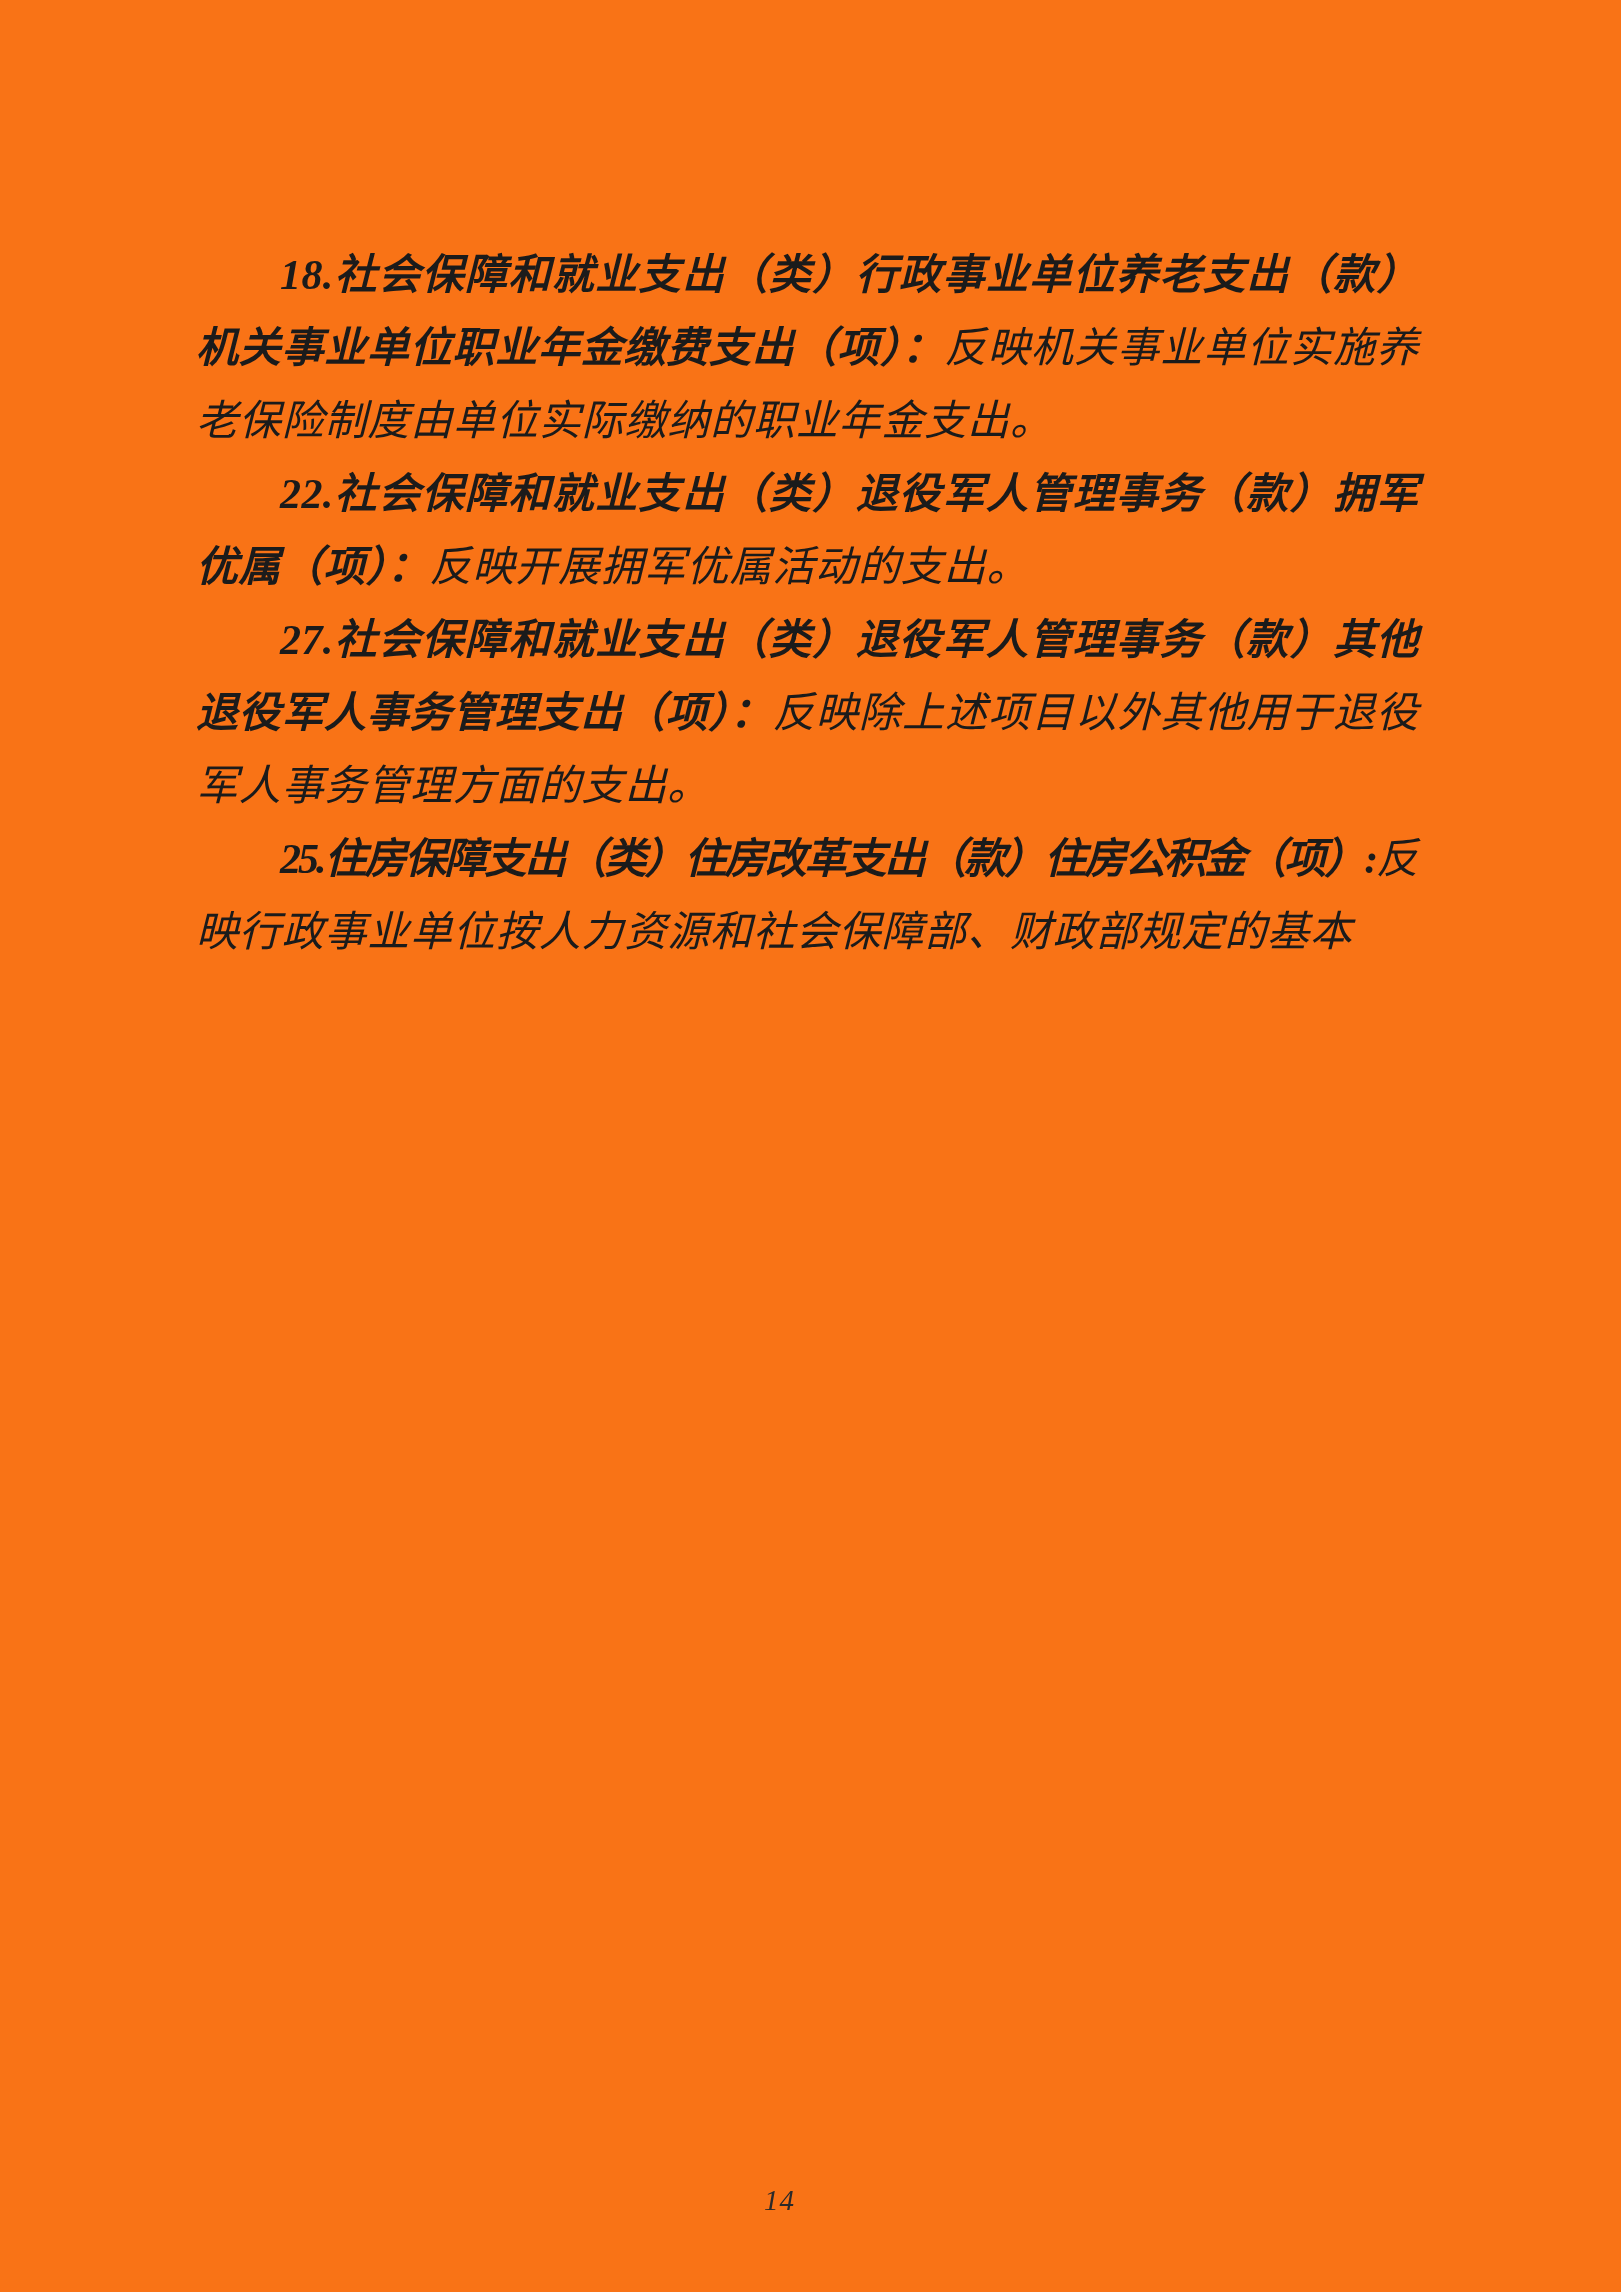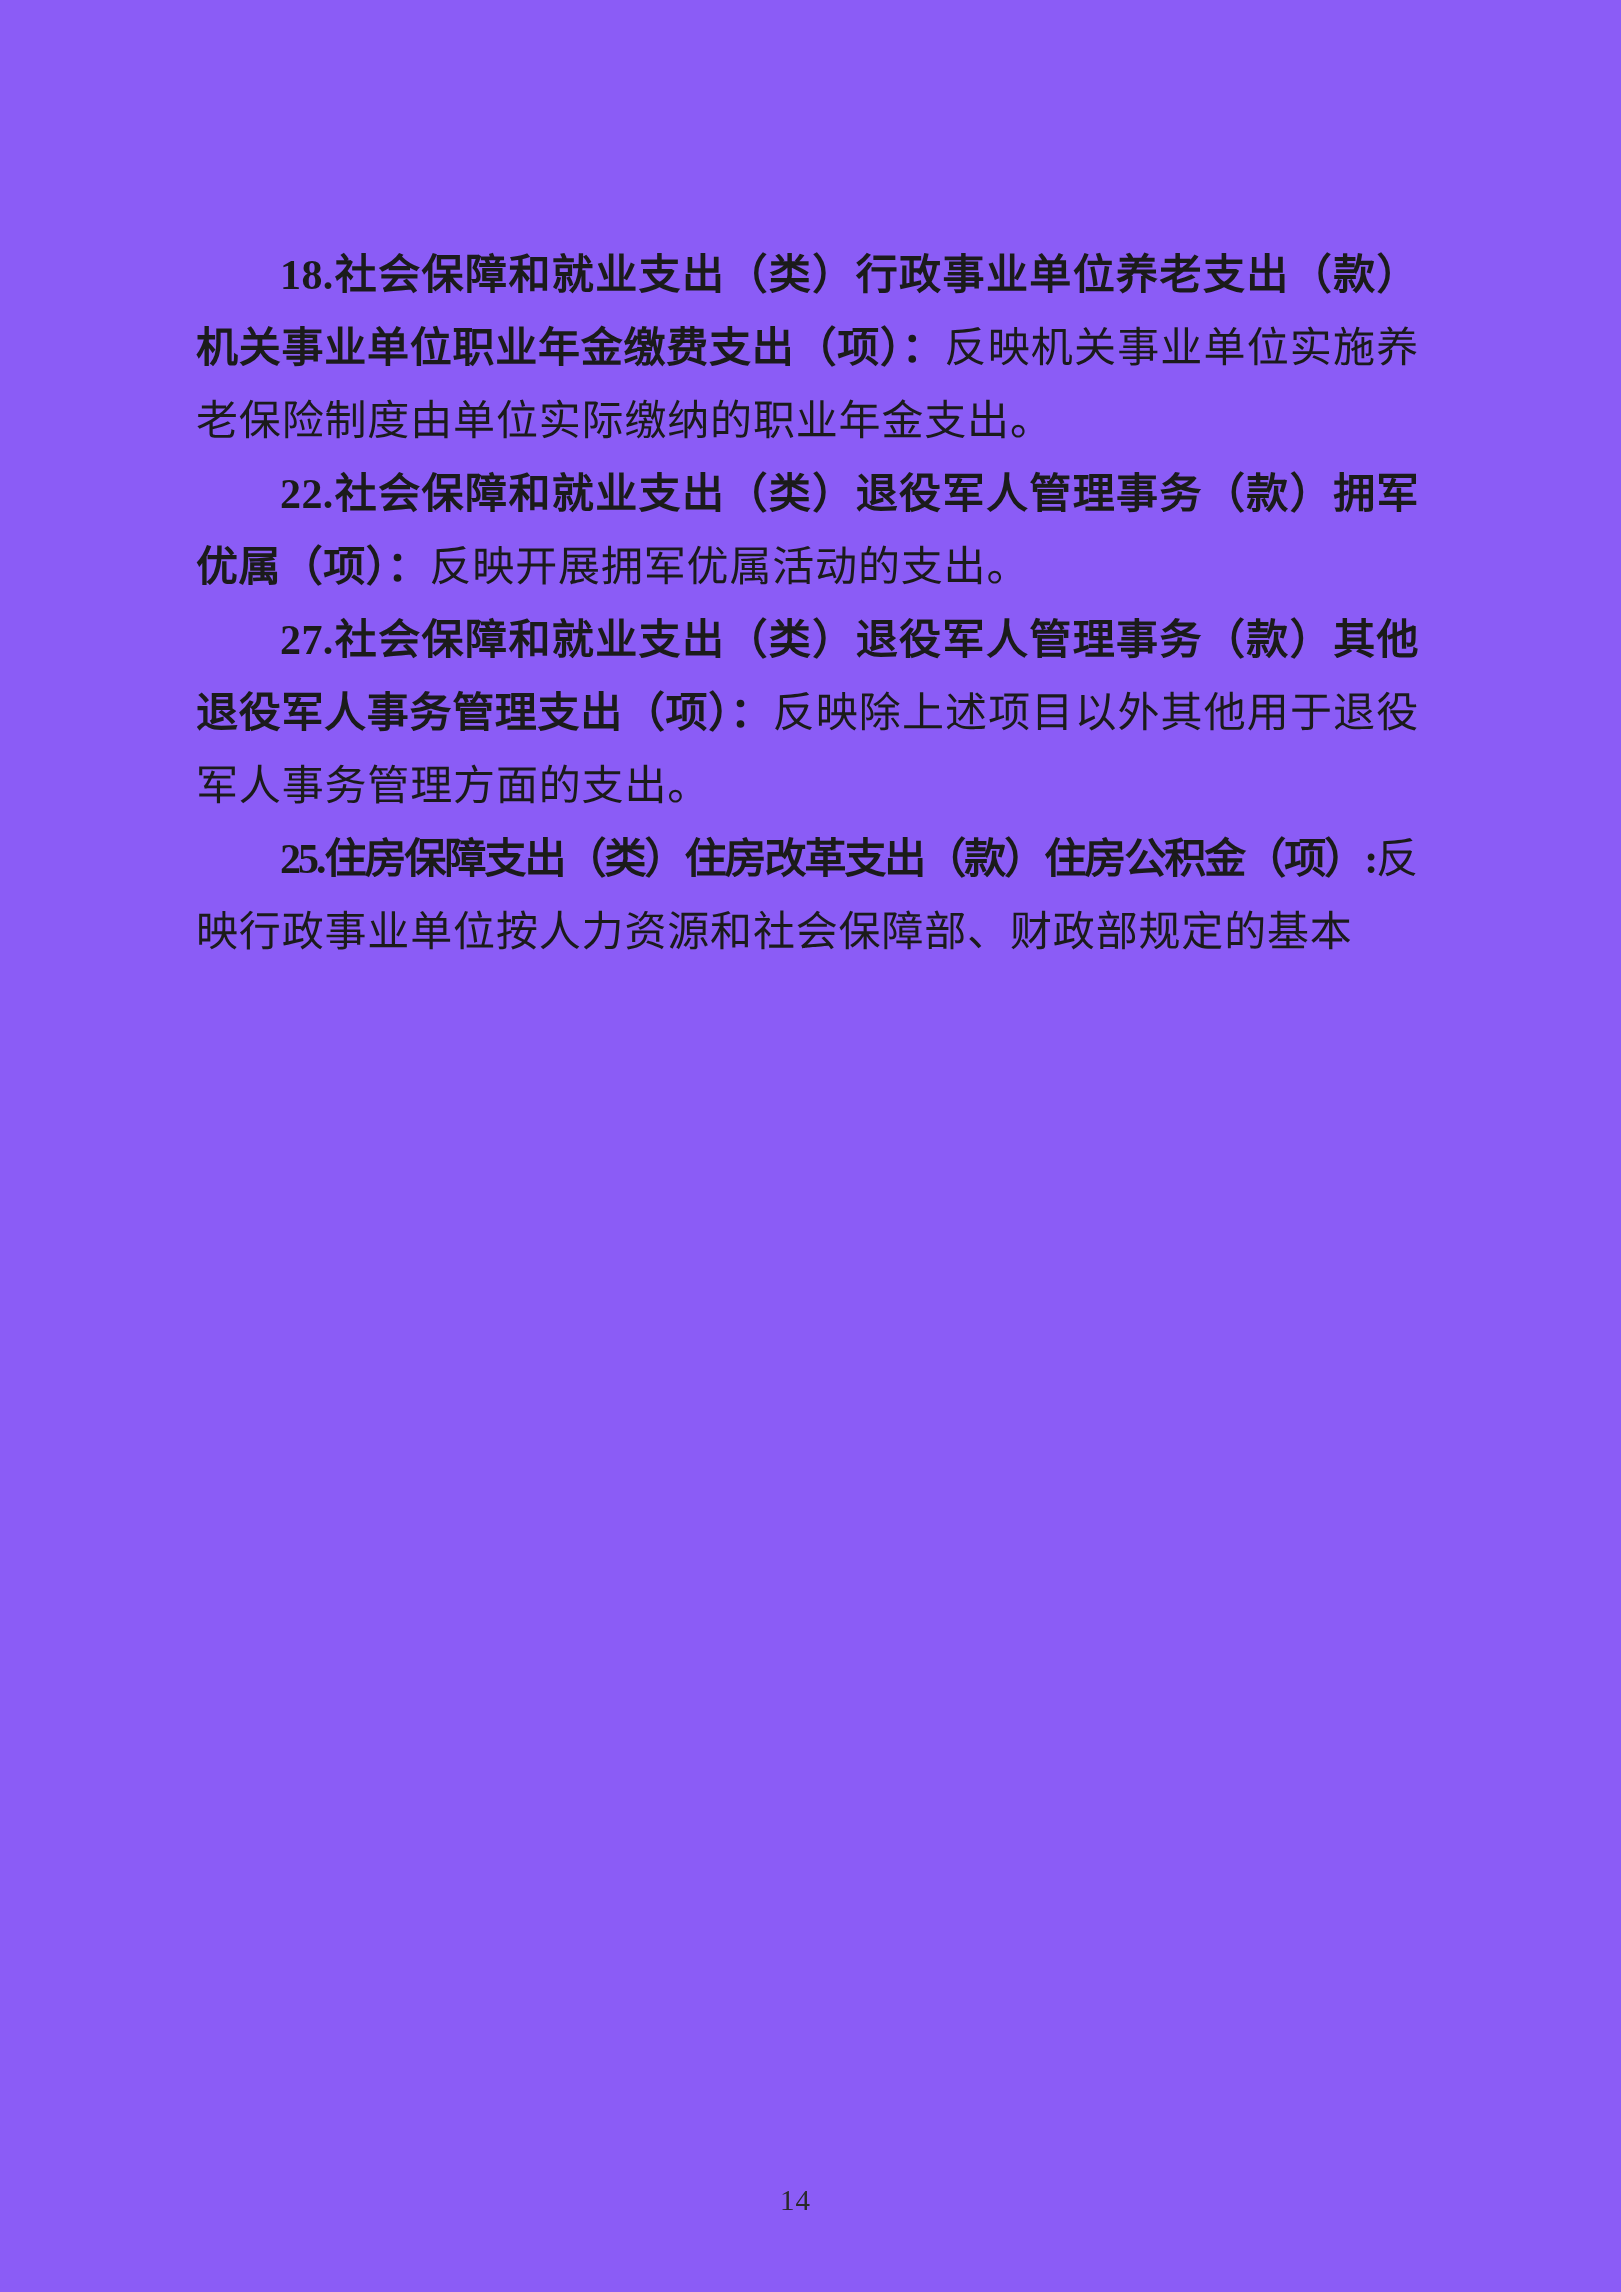--- a/index.html
+++ b/index.html
@@ -8,22 +8,23 @@
     width: 1621px;
     height: 2293px;
     background: #ffffff;
     font-family: "Liberation Serif", "DejaVu Serif", serif;
   }
 
   .page {
     position: relative;
     width: 1621px;
     height: 2293px;
-    background: #8b5cf6;
+    background: #f97316;
     overflow: hidden;
+    font-style: italic;
   }
 
   .content {
     position: absolute;
     left: 196px;
     top: 239px;
     width: 1223px;
     color: #1b1b1b;
     font-size: 42px;
     line-height: 73px;
@@ -47,21 +48,21 @@
     letter-spacing: 0.02em;
   }
 
   
   .para .heading.condensed {
     letter-spacing: -0.07em;
   }
 
   .page-footer {
     position: absolute;
-    left: 16px;
+    left: 0;
     top: 2184px;
     width: 1559px;
     text-align: center;
   }
 
   .page-number {
     font-size: 29px;
     color: #2a2a2a;
     letter-spacing: 1px;
     font-family: "Liberation Serif", "DejaVu Serif", serif;

